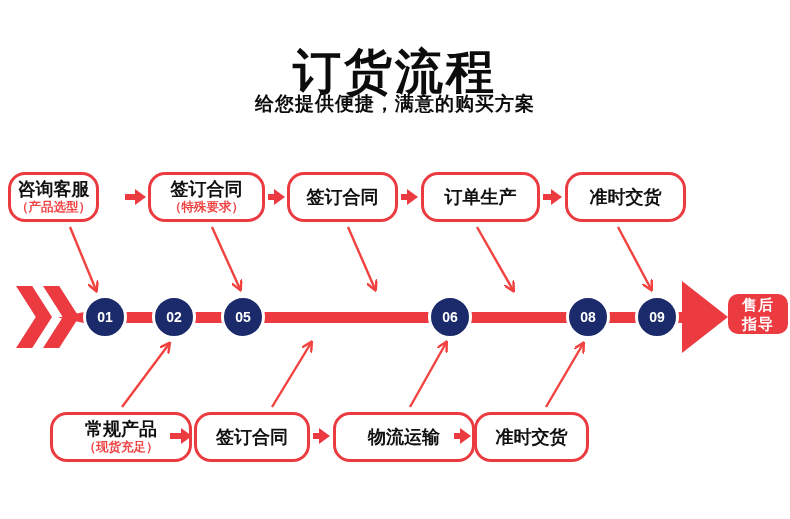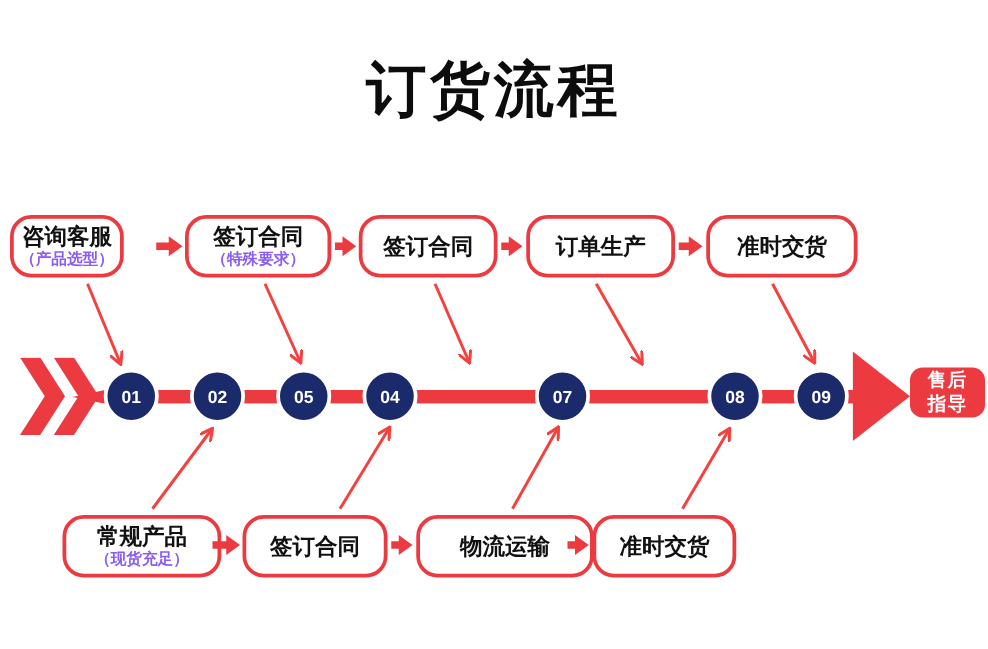--- a/index.html
+++ b/index.html
@@ -20,21 +20,21 @@
   .subtitle{
     position:absolute;left:0;top:91px;width:100%;text-align:center;
     font-size:19px;font-weight:700;color:var(--ink);letter-spacing:1px;
   }
   .pbox{
     position:absolute;height:50px;box-sizing:border-box;background:#fff;
     border:3px solid var(--red);border-radius:17px;
     display:flex;flex-direction:column;align-items:center;justify-content:center;
   }
   .pl{font-size:18px;font-weight:700;color:#111;line-height:21px;white-space:nowrap;}
-  .ps{font-size:12.5px;font-weight:700;color:#8b5cf6;line-height:15px;white-space:nowrap;}
+  .ps{font-size:12.5px;font-weight:700;color:#ef4444;line-height:15px;white-space:nowrap;}
   .bar{
     position:absolute;left:58px;top:312px;width:634px;height:11px;background:var(--red);
     clip-path:polygon(0 50%,26px 0,100% 0,100% 100%,26px 100%);
   }
   .chev{
     position:absolute;top:286px;width:36px;height:62px;background:var(--red);
     clip-path:polygon(0 0,45% 0,100% 50%,45% 100%,0 100%,55% 50%);
   }
   .chev1{left:16px;}
   .chev2{left:43px;}
@@ -55,40 +55,41 @@
     letter-spacing:1px;
   }
   svg.overlay{position:absolute;left:0;top:0;width:790px;height:519px;pointer-events:none;z-index:2;}
 </style>
 </head>
 <body>
 
 <div class="canvas">
 
   <div class="title">订货流程</div>
+  <div class="subtitle">给您提供便捷，满意的购买方案</div>
 
   <div class="pbox" style="left:8px;top:172px;width:91px;">
     <span class="pl">咨询客服</span>
     <span class="ps">（产品选型）</span>
   </div>
   <div class="pbox" style="left:148px;top:172px;width:117px;">
     <span class="pl">签订合同</span>
     <span class="ps">（特殊要求）</span>
   </div>
   <div class="pbox" style="left:287px;top:172px;width:111px;">
     <span class="pl">签订合同</span>
   </div>
   <div class="pbox" style="left:421px;top:172px;width:119px;">
     <span class="pl">订单生产</span>
   </div>
   <div class="pbox" style="left:565px;top:172px;width:121px;">
     <span class="pl">准时交货</span>
   </div>
 
-  <div class="pbox" style="left:50px;top:412px;width:127px;">
+  <div class="pbox" style="left:50px;top:412px;width:142px;">
     <span class="pl">常规产品</span>
     <span class="ps">（现货充足）</span>
   </div>
   <div class="pbox" style="left:194px;top:412px;width:116px;">
     <span class="pl">签订合同</span>
   </div>
   <div class="pbox" style="left:333px;top:412px;width:142px;">
     <span class="pl">物流运输</span>
   </div>
   <div class="pbox" style="left:474px;top:412px;width:115px;">
@@ -101,25 +102,22 @@
 
   <div class="step" style="left:83px;">
       <span>01</span>
     </div>
   <div class="step" style="left:152px;">
       <span>02</span>
     </div>
   <div class="step" style="left:221px;">
       <span>05</span>
     </div>
-  <div class="step" style="left:290px;">
-      <span>04</span>
-    </div>
   <div class="step" style="left:428px;">
-      <span>07</span>
+      <span>06</span>
     </div>
   <div class="step" style="left:566px;">
       <span>08</span>
     </div>
   <div class="step" style="left:635px;">
       <span>09</span>
     </div>
 
   <div class="bigarrow"></div>
 

